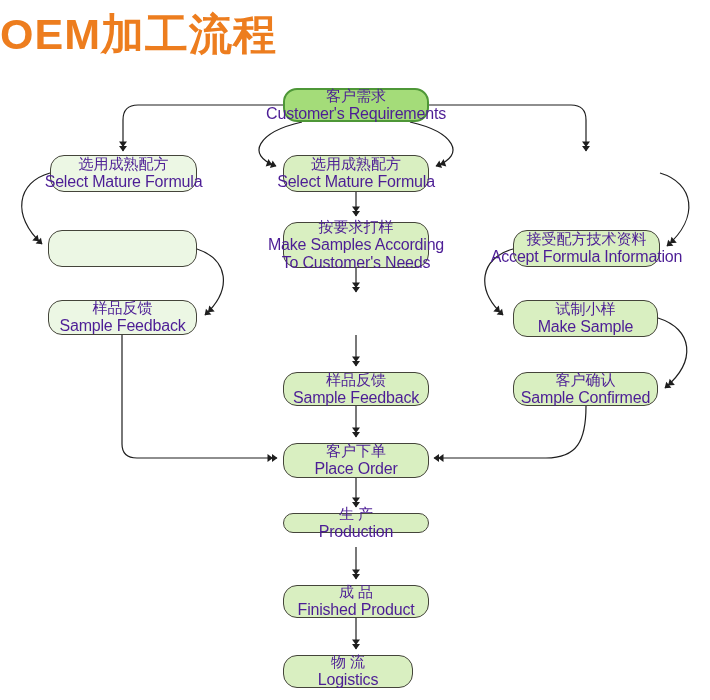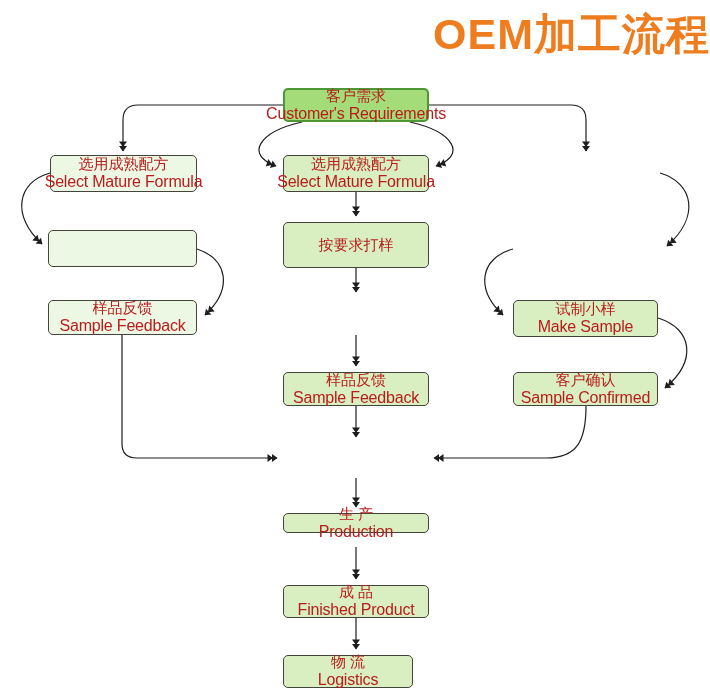--- a/index.html
+++ b/index.html
@@ -2,29 +2,29 @@
 <html><head>
 <meta charset="utf-8">
 <style>
   html,body{margin:0;padding:0;background:#ffffff;}
   #canvas{
     position:relative;width:710px;height:700px;background:#ffffff;overflow:hidden;
     font-family:"Liberation Sans","DejaVu Sans",sans-serif;
   }
   #page-title{
     position:absolute;left:0;top:6px;width:710px;margin:0;
-    text-align:right;font-size:43px;font-weight:bold;color:#ed7d1e;
+    text-align:left;font-size:43px;font-weight:bold;color:#ed7d1e;
     letter-spacing:1px;
   }
   #arrow-layer{position:absolute;left:0;top:0;}
   #arrow-layer path.conn{fill:none;stroke:#1e1e1e;stroke-width:1.2;}
   .node{
     position:absolute;box-sizing:border-box;
     display:flex;flex-direction:column;align-items:center;justify-content:center;
-    border-radius:5px;text-align:center;color:#b91c1c;
+    border-radius:14px;text-align:center;color:#4c1d95;
   }
   .node.v-pale{background:#ecf7e4;border:1.5px solid #44443a;}
   .node.v-mid{background:#d9efc1;border:1.5px solid #44443a;}
   .node.v-dark{background:#a4dc79;border:2px solid #4e9737;}
   .node .zh{font-size:15px;line-height:1.2;white-space:pre;}
   .node .en{font-size:16px;line-height:1.15;white-space:pre;letter-spacing:-0.2px;}
 </style>
 </head>
 <body>
 
@@ -72,22 +72,28 @@
     <div class="zh">选用成熟配方</div>
     <div class="en">Select Mature Formula</div>
   </div>
 
 
   <div class="node v-pale" style="left:48px;top:230px;width:149px;height:37px">
   </div>
 
   <div class="node v-mid" style="left:283px;top:222px;width:146px;height:46px">
     <div class="zh">按要求打样</div>
+    <div class="en">Make Samples According
+To Customer's Needs</div>
   </div>
 
+  <div class="node v-mid" style="left:513px;top:230px;width:147px;height:37px">
+    <div class="zh">接受配方技术资料</div>
+    <div class="en">Accept Formula Information</div>
+  </div>
 
   <div class="node v-pale" style="left:48px;top:300px;width:149px;height:35px">
     <div class="zh">样品反馈</div>
     <div class="en">Sample Feedback</div>
   </div>
 
 
   <div class="node v-mid" style="left:513px;top:300px;width:145px;height:37px">
     <div class="zh">试制小样</div>
     <div class="en">Make Sample</div>
@@ -96,20 +102,24 @@
   <div class="node v-mid" style="left:283px;top:372px;width:146px;height:34px">
     <div class="zh">样品反馈</div>
     <div class="en">Sample Feedback</div>
   </div>
 
   <div class="node v-mid" style="left:513px;top:372px;width:145px;height:34px">
     <div class="zh">客户确认</div>
     <div class="en">Sample Confirmed</div>
   </div>
 
+  <div class="node v-mid" style="left:283px;top:443px;width:146px;height:35px">
+    <div class="zh">客户下单</div>
+    <div class="en">Place Order</div>
+  </div>
 
   <div class="node v-mid" style="left:283px;top:513px;width:146px;height:20px">
     <div class="zh">生 产</div>
     <div class="en">Production</div>
   </div>
 
   <div class="node v-mid" style="left:283px;top:585px;width:146px;height:33px">
     <div class="zh">成 品</div>
     <div class="en">Finished Product</div>
   </div>

